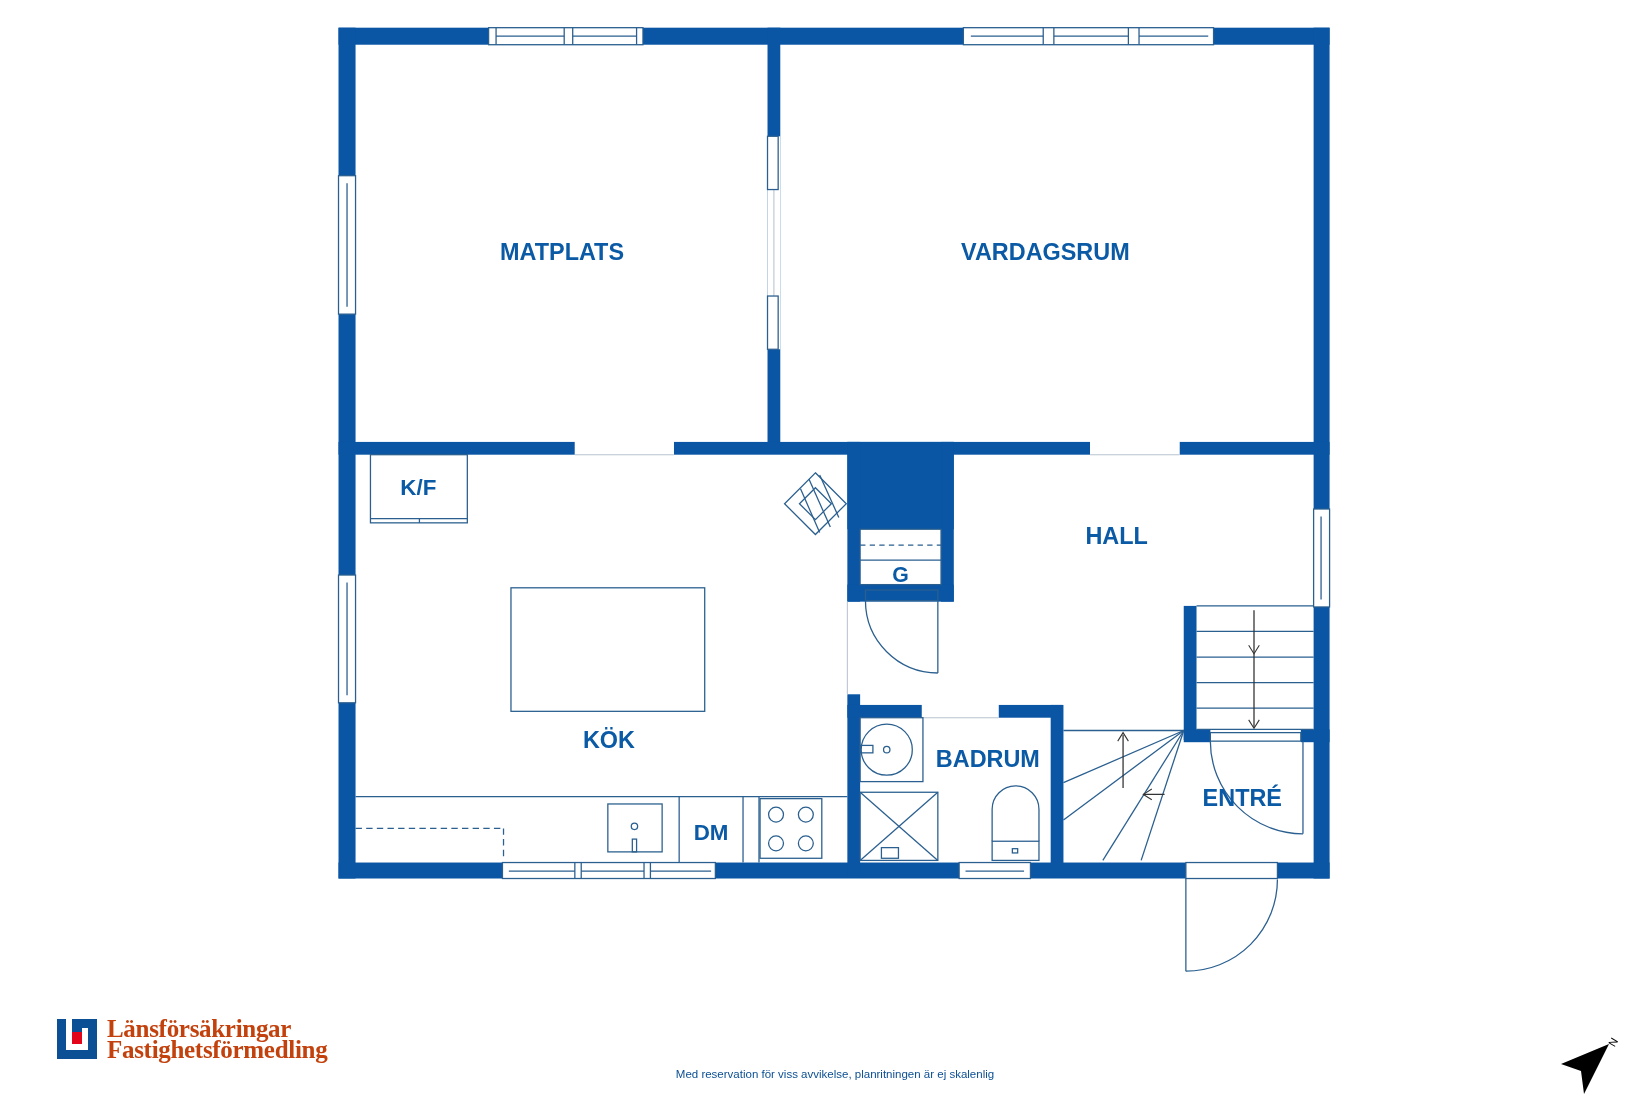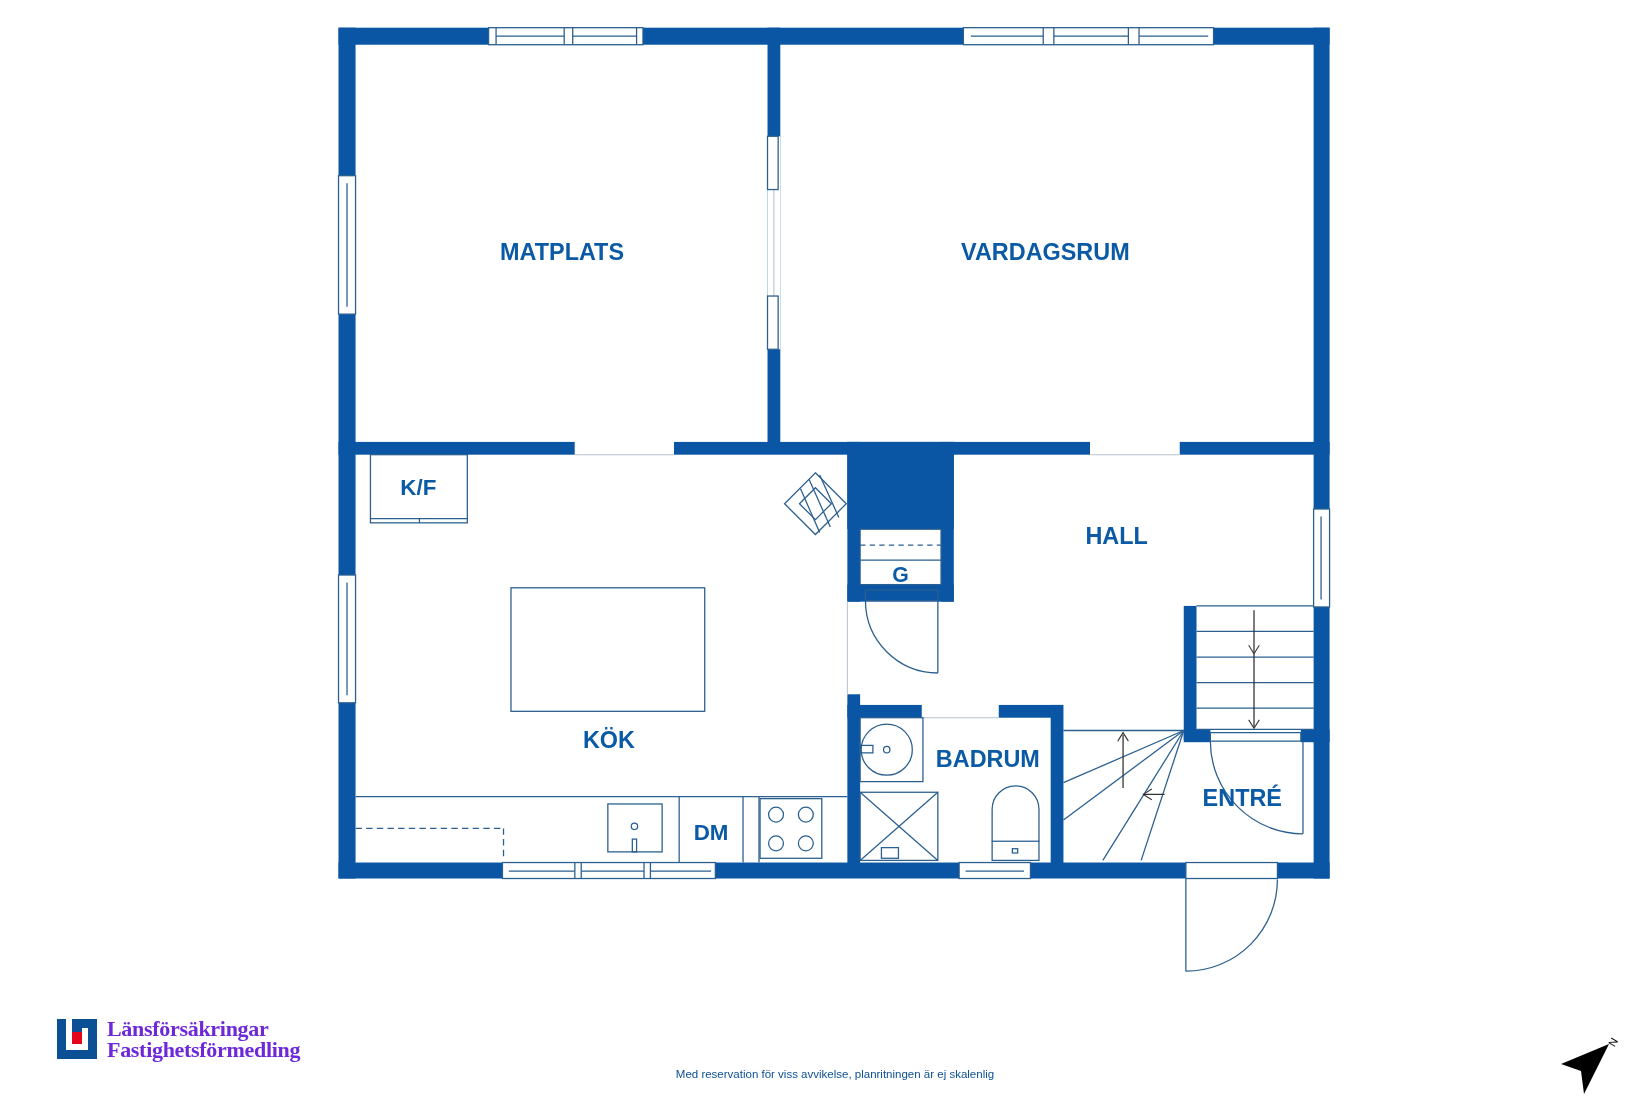--- a/index.html
+++ b/index.html
@@ -1,21 +1,21 @@
 <!DOCTYPE html>
 <html><head>
 <meta charset="utf-8">
 <style>
   html,body{margin:0;padding:0;background:#ffffff;}
   body{width:1650px;height:1100px;position:relative;overflow:hidden;font-family:"Liberation Sans",sans-serif;}
   #plan{position:absolute;left:0;top:0;width:1650px;height:1100px;}
   .room-label{font-family:"Liberation Sans",sans-serif;font-weight:700;fill:#0a5aa5;}
   .logo{position:absolute;left:57px;top:1018px;display:flex;align-items:center;gap:10px;}
   .logo-mark{width:40px;height:40px;position:relative;}
-  .logo-text{font-family:"Liberation Serif",serif;font-weight:700;color:#6d28d9;font-size:22px;line-height:21px;letter-spacing:-0.3px;}
+  .logo-text{font-family:"Liberation Serif",serif;font-weight:700;color:#c2410c;font-size:25px;line-height:21px;letter-spacing:-0.3px;}
   .disclaimer{position:absolute;left:0;width:1670px;top:1068px;text-align:center;font-family:"Liberation Sans",sans-serif;font-size:11.5px;color:#0b4f94;}
   .compass{position:absolute;left:1555px;top:1040px;width:70px;height:60px;}
 </style>
 </head>
 <body>
 
 <svg id="plan" viewBox="0 0 1550 1033" preserveAspectRatio="none" xmlns="http://www.w3.org/2000/svg">
   <g fill="#0a56a4">
 
     <rect x="318" y="26" width="931" height="16"></rect>

